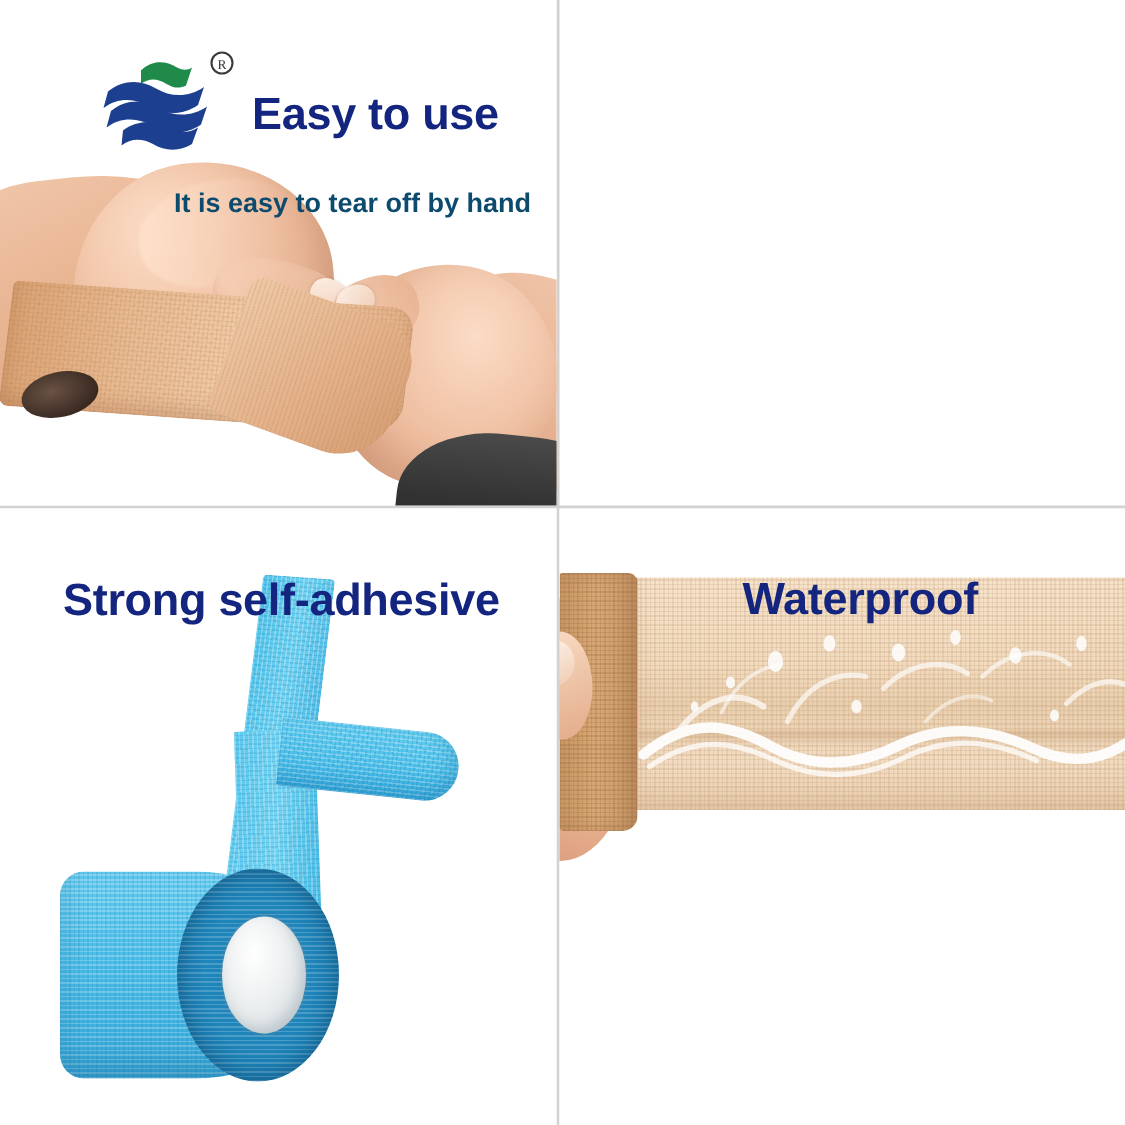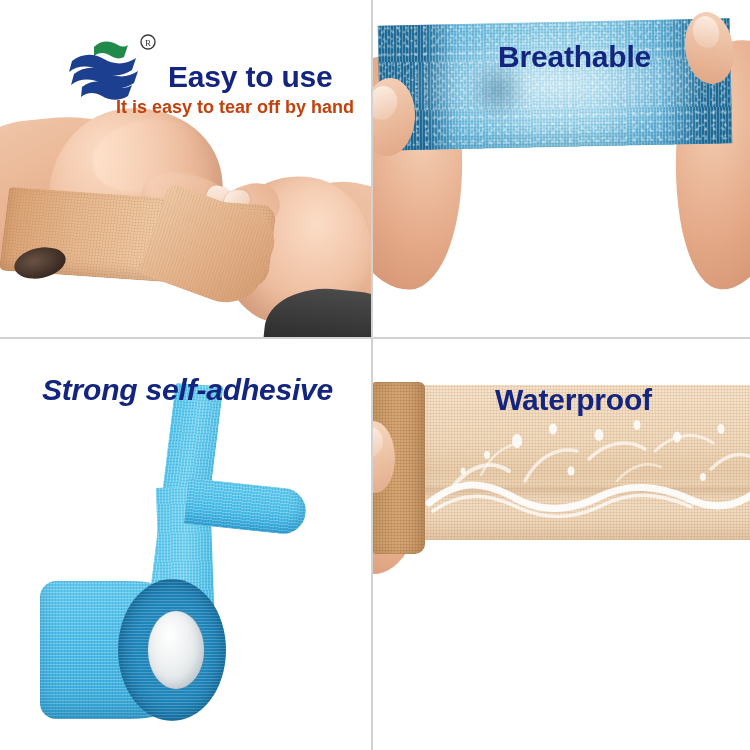--- a/index.html
+++ b/index.html
@@ -54,31 +54,32 @@
     color: #13257e;
     font-weight: bold;
     letter-spacing: -0.2px;
     white-space: nowrap;
     line-height: 1;
   }
   .heading-main { font-size: 30px; }
   .subheading {
     position: absolute;
     z-index: 30;
-    color: #c2410c;
+    color: #0c4a6e;
     font-weight: bold;
     font-size: 18px;
     white-space: nowrap;
     line-height: 1;
+    margin-top: 28px;
   }
 
   .h-easy      { left: 168px; top: 62px; text-align: center; }
   .sub-easy    { left: 116px; top: 98px; }
   .h-breath    { left: 125px; top: 42px; }
-  .h-strong    { left: 42px;  top: 36px; font-style: italic; }
+  .h-strong    { left: 42px;  top: 47px; }
   .h-water     { left: 122px; top: 46px; }
 
   
   .logo {
     position: absolute;
     left: 68px;
     top: 30px;
     width: 95px;
     height: 72px;
     z-index: 30;
@@ -486,35 +487,20 @@
         </svg>
       </div>
 
       <div class="heading heading-main h-easy">Easy to use</div>
       <div class="subheading sub-easy">It is easy to tear off by hand</div>
     </div>
 
     <div class="v-divider"></div>
     <div class="h-divider"></div>
 
-    <div class="cell cell-tr">
-      <div class="q2-scene">
-        <div class="q2-hand-l"></div>
-        <div class="q2-hand-r"></div>
-        <div class="q2-tape">
-          <div class="q2-tape-speck"></div>
-        </div>
-        <div class="q2-shadow"></div>
-        <div class="q2-thumb-l"></div>
-        <div class="q2-nail-l"></div>
-        <div class="q2-thumb-r"></div>
-        <div class="q2-nail-r"></div>
-      </div>
-      <div class="heading heading-main h-breath">Breathable</div>
-    </div>
 
     <div class="cell cell-bl">
       <div class="q3-scene">
         <div class="q3-strip-up"></div>
         <div class="q3-strip-down"></div>
         <div class="q3-strip-tab"></div>
         <div class="q3-roll-outer"></div>
         <div class="q3-roll-face"></div>
         <div class="q3-roll-hole"></div>
       </div>

